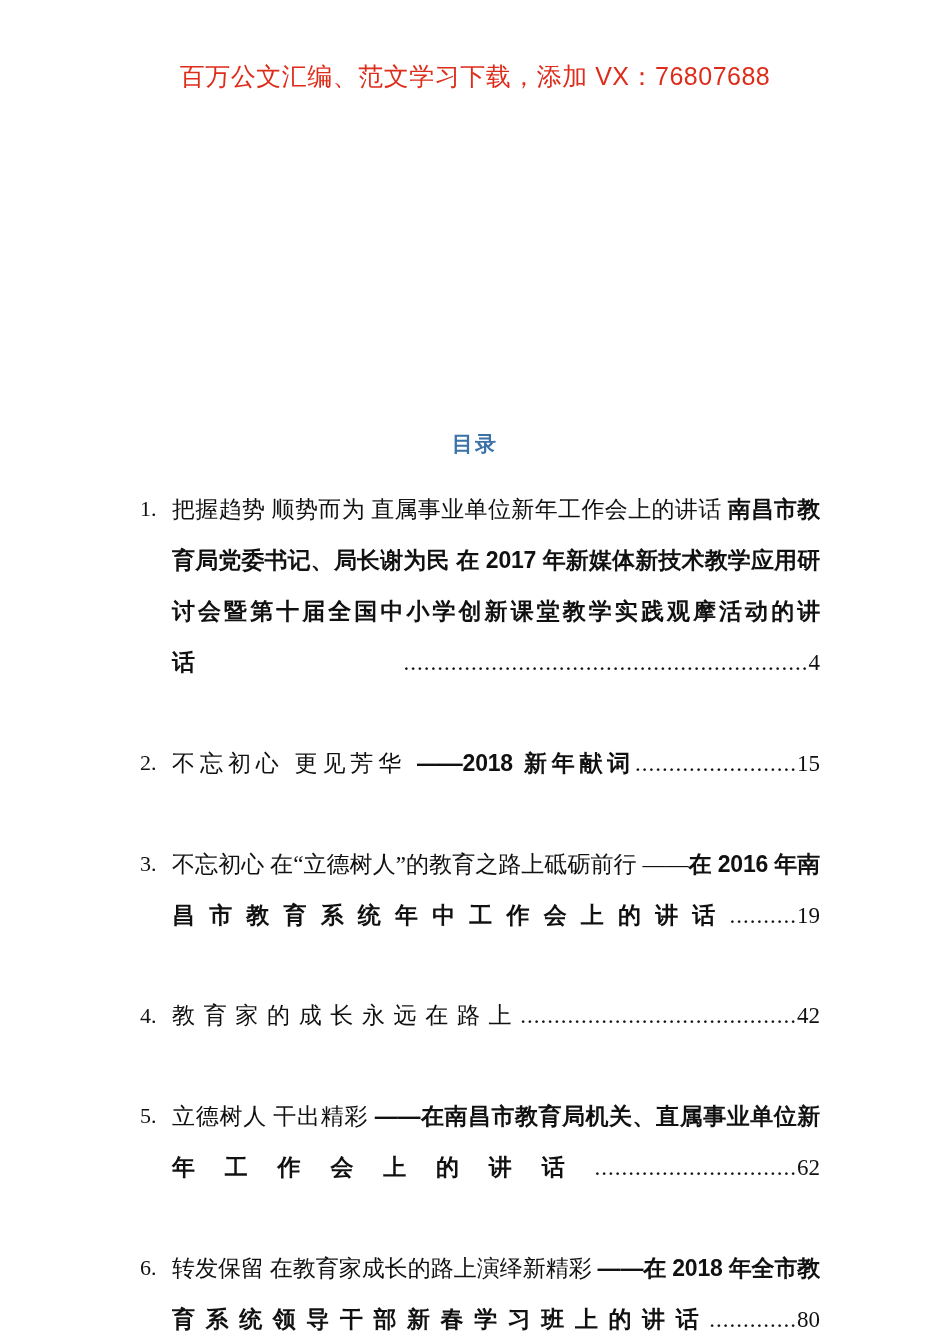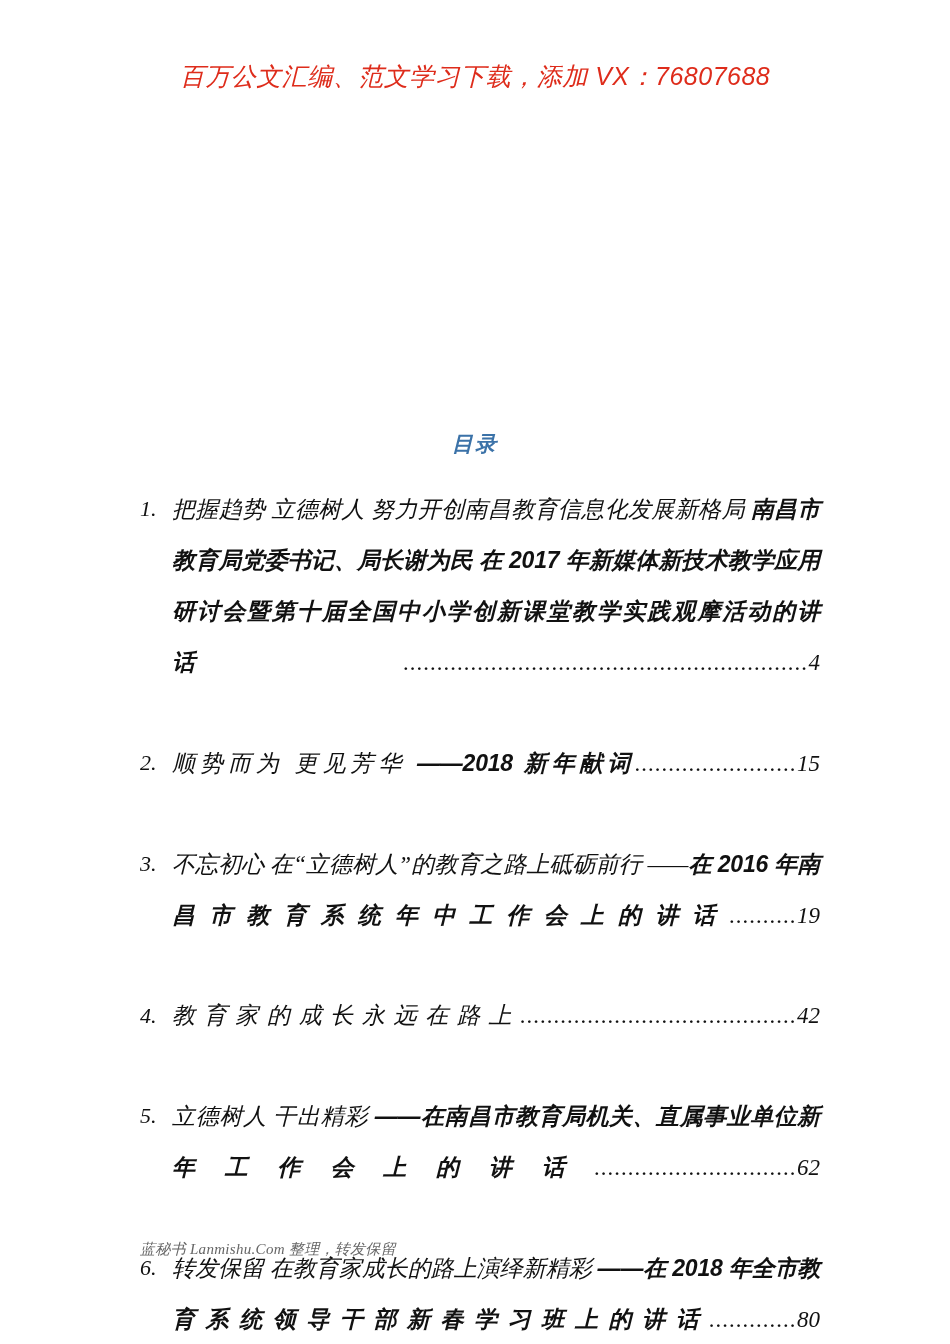--- a/index.html
+++ b/index.html
@@ -16,21 +16,20 @@
     -webkit-font-smoothing: antialiased;
   }
 
   .page {
     position: relative;
     width: 950px;
     height: 1344px;
     background: #fff;
     box-sizing: border-box;
     overflow: hidden;
-    font-style: italic;
   }
 
   
   .promo {
     position: absolute;
     top: 60px;
     left: 0;
     width: 950px;
     text-align: center;
     color: #de2c1b;
@@ -155,39 +154,38 @@
   <div class="promo">百万公文汇编、范文学习下载，添加 VX：76807688</div>
 
   <div class="doc-title">
   </div>
 
   <div class="toc-heading">目录</div>
 
   <div class="toc" id="toc-list">
       <div class="toc-entry">
         <span class="toc-num">1.</span>
-        <div class="toc-body"><span class="seg-serif">把握趋势  立德树人  努力开创南昌教育信息化发展新格局 </span><span class="seg-sans"> 南昌市教育局党委书记、局长谢为民 在 2017 年新媒体新技术教学应用研讨会暨第十届全国中小学创新课堂教学实践观摩活动的讲话</span><span class="leader">............................................................</span><span class="pageno">4</span></div>
+        <div class="toc-body"><span class="seg-serif">把握趋势  顺势而为  直属事业单位新年工作会上的讲话 </span><span class="seg-sans"> 南昌市教育局党委书记、局长谢为民 在 2017 年新媒体新技术教学应用研讨会暨第十届全国中小学创新课堂教学实践观摩活动的讲话</span><span class="leader">............................................................</span><span class="pageno">4</span></div>
       </div>
       <div class="toc-entry">
         <span class="toc-num">2.</span>
-        <div class="toc-body"><span class="seg-serif">顺势而为  更见芳华  </span><span class="seg-sans">——2018 新年献词</span><span class="leader">........................</span><span class="pageno">15</span></div>
+        <div class="toc-body"><span class="seg-serif">不忘初心  更见芳华  </span><span class="seg-sans">——2018 新年献词</span><span class="leader">........................</span><span class="pageno">15</span></div>
       </div>
       <div class="toc-entry">
         <span class="toc-num">3.</span>
         <div class="toc-body"><span class="seg-serif">不忘初心  在“立德树人”的教育之路上砥砺前行  ——</span><span class="seg-sans">在 2016 年南昌市教育系统年中工作会上的讲话</span><span class="leader">..........</span><span class="pageno">19</span></div>
       </div>
       <div class="toc-entry">
         <span class="toc-num">4.</span>
         <div class="toc-body"><span class="seg-serif">教育家的成长永远在路上</span><span class="leader">.........................................</span><span class="pageno">42</span></div>
       </div>
       <div class="toc-entry">
         <span class="toc-num">5.</span>
         <div class="toc-body"><span class="seg-serif">立德树人  干出精彩  </span><span class="seg-sans">——在南昌市教育局机关、直属事业单位新年工作会上的讲话</span><span class="leader">..............................</span><span class="pageno">62</span></div>
       </div>
       <div class="toc-entry">
         <span class="toc-num">6.</span>
         <div class="toc-body"><span class="seg-serif">转发保留  在教育家成长的路上演绎新精彩  </span><span class="seg-sans">——在 2018 年全市教育系统领导干部新春学习班上的讲话</span><span class="leader">.............</span><span class="pageno">80</span></div>
       </div>
     </div>
 
-  <div class="footer">蓝秘书 Lanmishu.Com 整理，转发保留</div>
 
 </div>
 
 </body></html>

